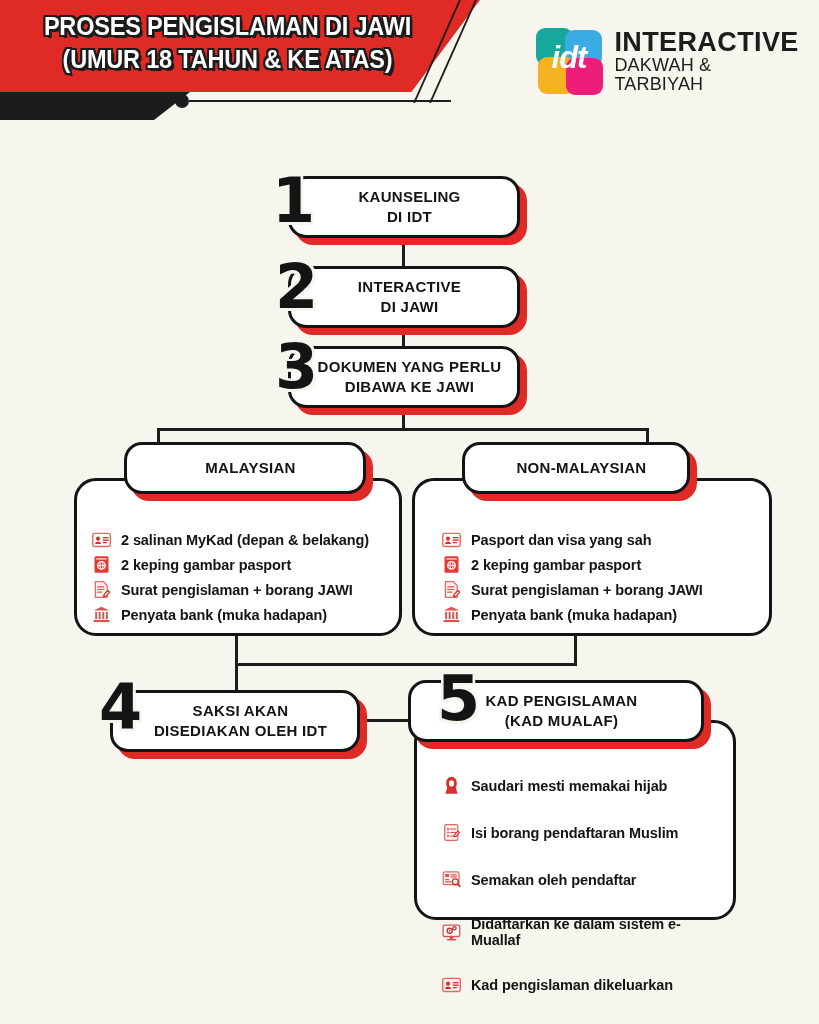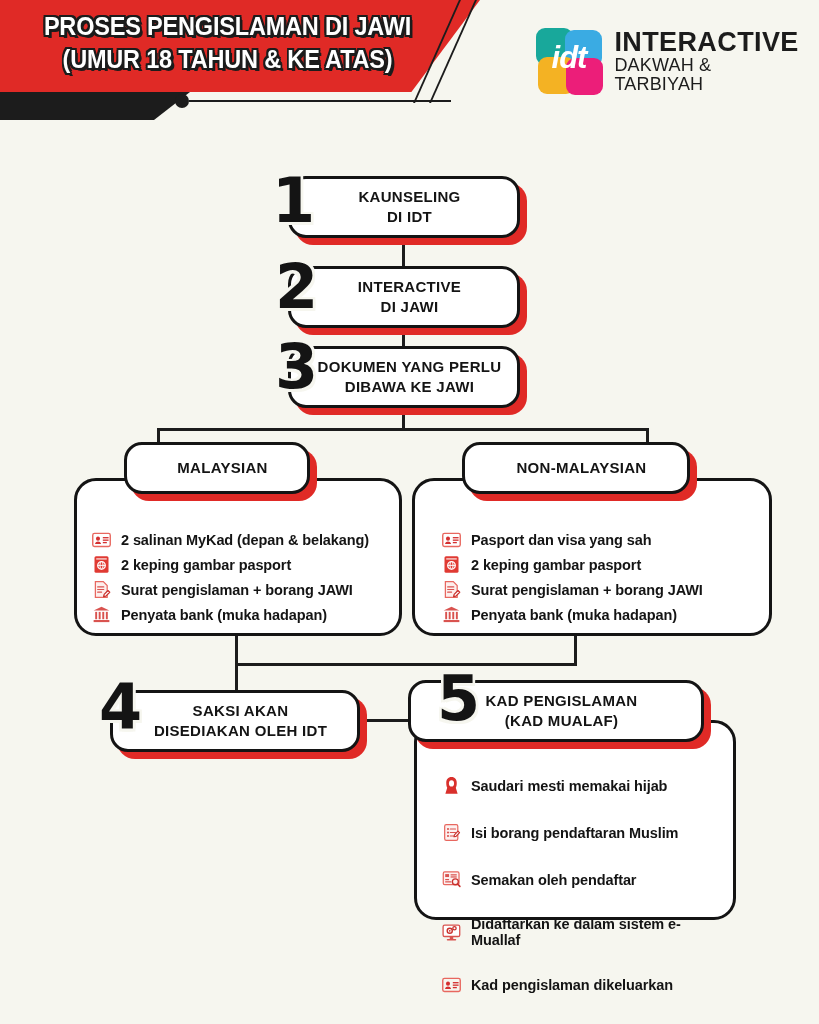--- a/index.html
+++ b/index.html
@@ -192,21 +192,21 @@
     position: absolute;
     background: #ffffff;
     border: 3px solid #141414;
     border-radius: 18px;
     box-shadow: 7px 7px 0 0 #e02a26;
     box-sizing: border-box;
     z-index: 6;
     display: flex; align-items: center;
   }
   #docMY  { left: 74px;  top: 348px; width: 328px; height: 158px; }
-  #headMY { left: 124px; top: 312px; width: 186px; height: 52px; }
+  #headMY { left: 124px; top: 312px; width: 242px; height: 52px; }
   #docNM  { left: 412px; top: 348px; width: 360px; height: 158px; }
   #headNM { left: 462px; top: 312px; width: 228px; height: 52px; }
 
   .doc-list {
     position: absolute;
     left: 14px; top: 48px; right: 10px;
     display: flex;
     flex-direction: column;
     gap: 4px;
   }

